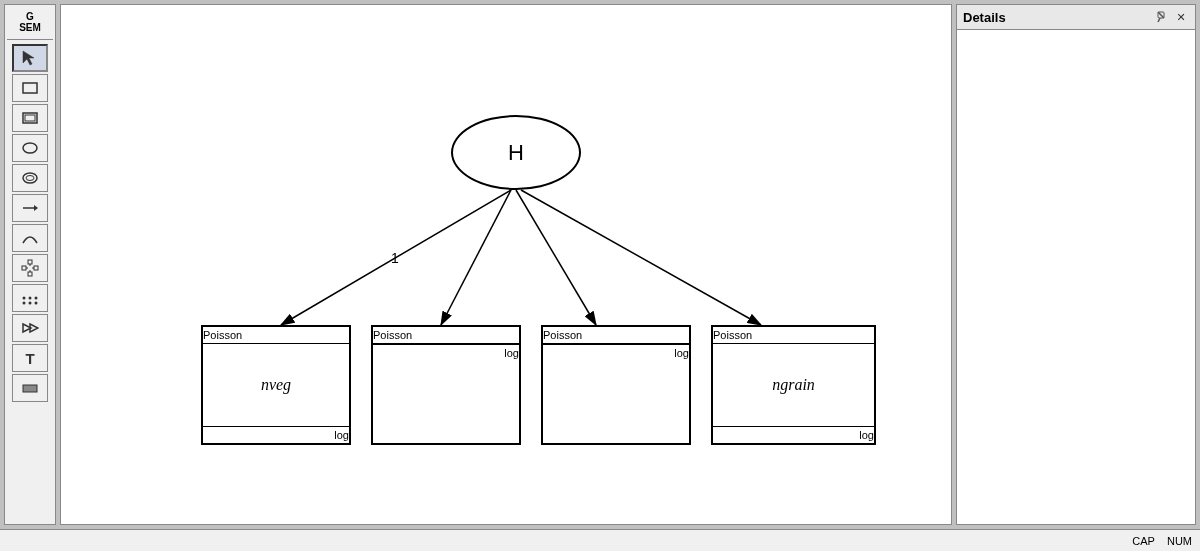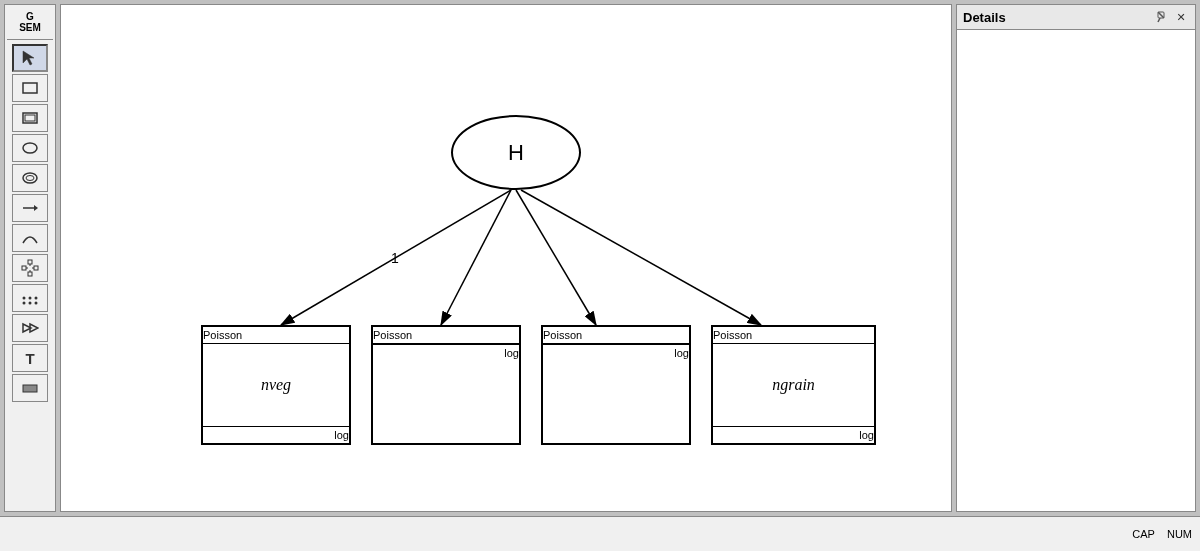--- a/index.html
+++ b/index.html
@@ -161,21 +161,21 @@
       pointer-events: none;
     }
 
     .label-1 {
       position: absolute;
       font-size: 14px;
       color: #000;
     }
 
     .status-bar {
-      height: 35px;
+      height: 22px;
       background: #f0f0f0;
       border-top: 1px solid #888;
       display: flex;
       align-items: center;
       justify-content: flex-end;
       padding: 0 8px;
       gap: 12px;
     }
 
     .status-item {

